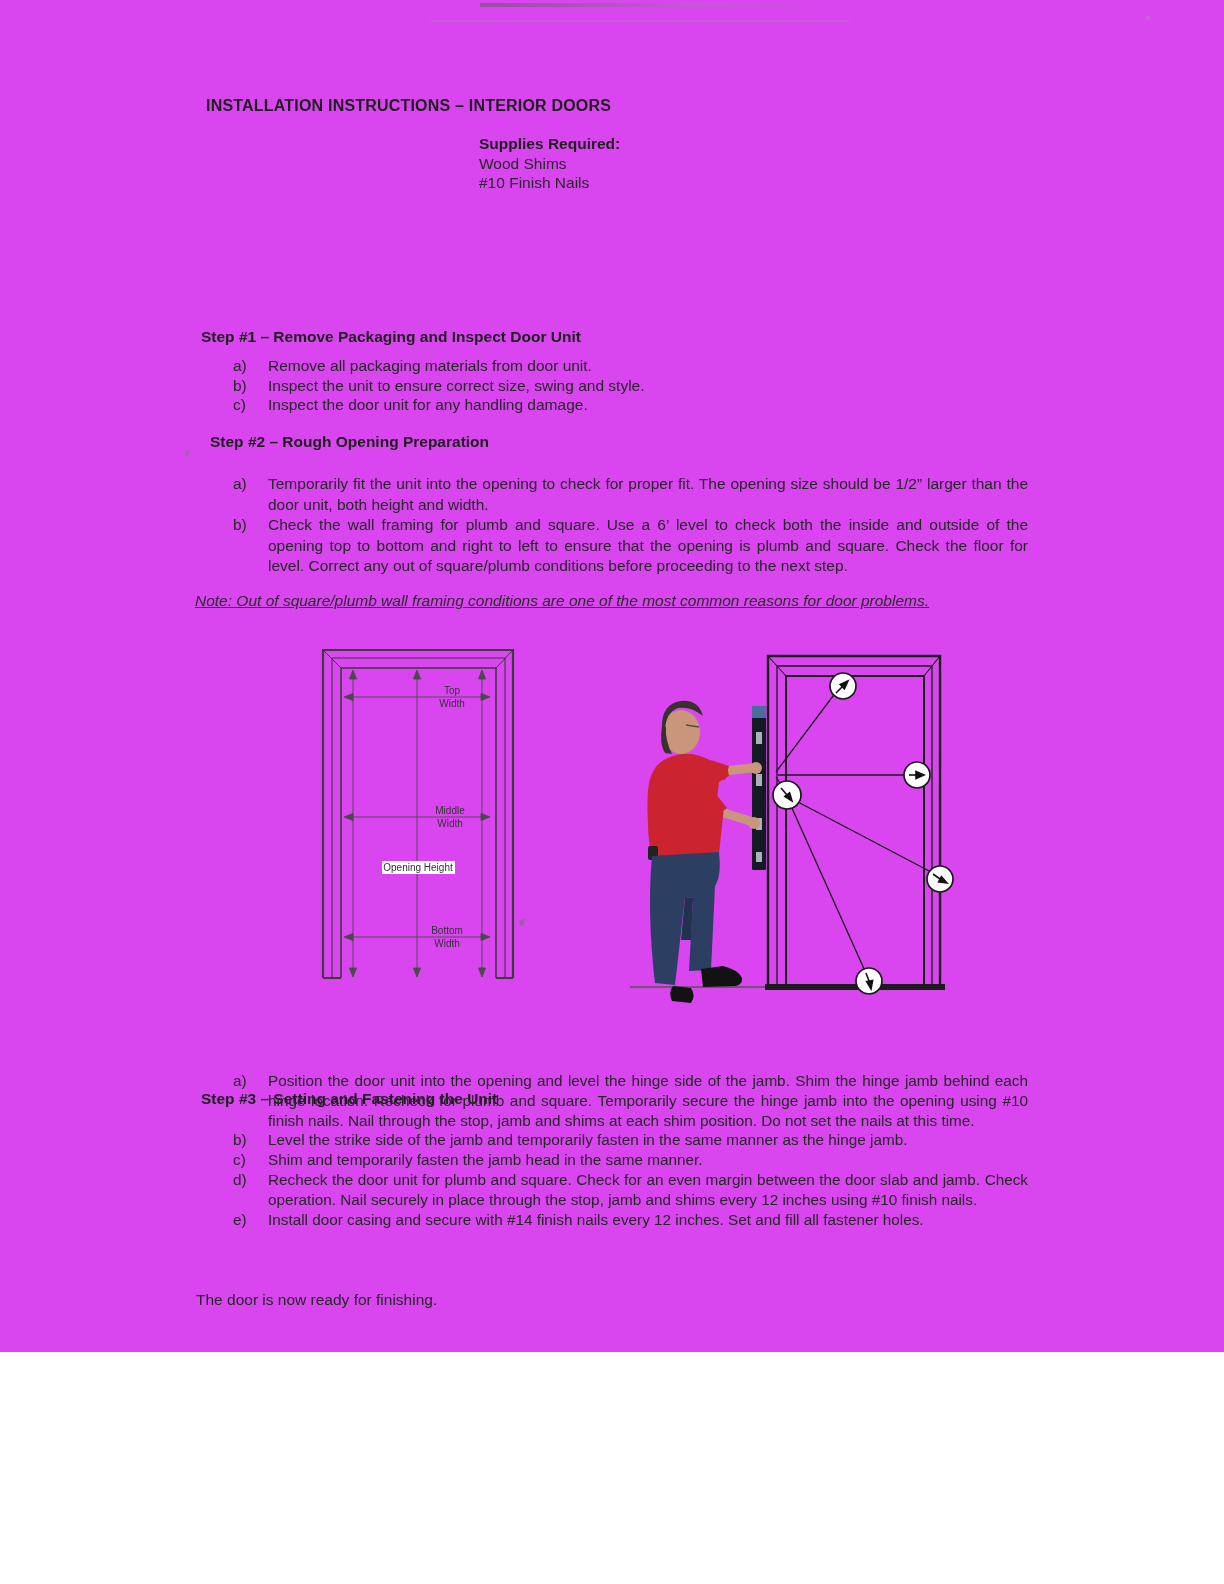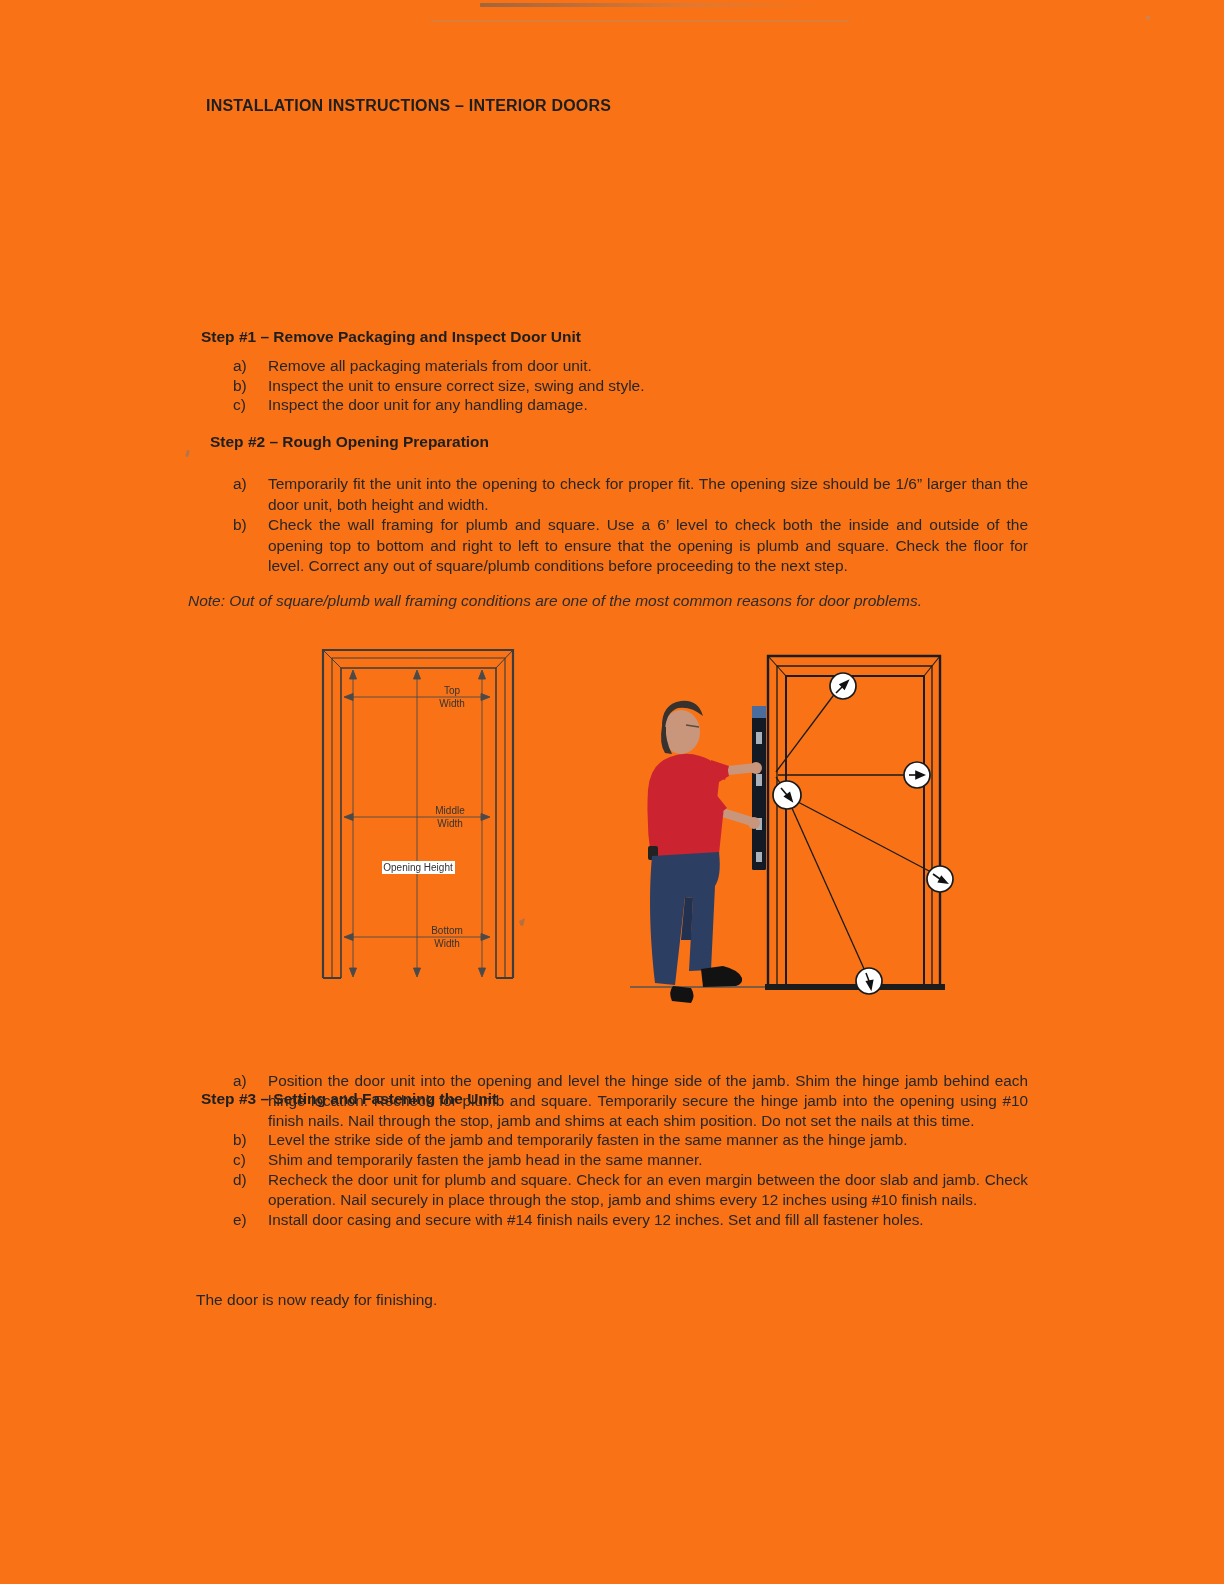--- a/index.html
+++ b/index.html
@@ -1,21 +1,21 @@
 <!DOCTYPE html>
 <html><head>
 <meta charset="utf-8">
 <style>
   html,body{margin:0;padding:0;}
   body{
     width:1224px;height:1584px;background:#ffffff;
     font-family:"Liberation Sans", sans-serif;color:#262626;
     -webkit-font-smoothing:antialiased;
   }
-  .page{position:relative;width:1224px;height:1584px;overflow:hidden;background:#f97316;}
+  .page{position:relative;width:1224px;height:1352px;overflow:hidden;background:#d946ef;}
 
   .title{position:absolute;left:206px;top:97px;font-size:16px;font-weight:bold;color:#1e1e1e;letter-spacing:.2px;}
 
   .col-block{position:absolute;font-size:15.5px;line-height:19.7px;}
   .col-block .hd{font-weight:bold;color:#1e1e1e;}
   .tools{left:206px;top:134px;}
   .supplies{left:479px;top:134px;}
 
   .step-heading{position:absolute;font-size:15.5px;font-weight:bold;color:#1e1e1e;white-space:nowrap;}
   .sh1{left:201px;top:316px;margin-top:12px;}
@@ -24,21 +24,21 @@
 
   .list{position:absolute;left:233px;font-size:15.5px;}
   .l1{top:356px;width:780px;line-height:19.6px;}
   .l2{top:474px;width:795px;line-height:20.6px;}
   .l3{top:1071px;width:795px;line-height:19.8px;font-size:15.3px;}
   .item{display:flex;}
   .item .lbl{width:35px;flex:none;}
   .item .txt{flex:1;text-align:justify;}
 
   .note{position:absolute;font-size:15.5px;font-style:italic;color:#2b2b2b;white-space:nowrap;}
-  .n1{left:188px;top:592px;}
+  .n1{left:195px;top:592px;text-decoration:underline;}
   .n2{left:196px;top:1349px;}
   .closing{position:absolute;left:196px;top:1291px;font-size:15.5px;}
 
   .fig{position:absolute;}
   .fig1{left:300px;top:632px;}
   .fig2{left:615px;top:640px;}
   svg text{font-family:"Liberation Sans", sans-serif;}
 
   
   .artifact{position:absolute;background:#9a9a9a;border-radius:1px;}
@@ -55,20 +55,25 @@
 
   <div class="artifact smudge1"></div>
   <div class="artifact smudge2"></div>
   <div class="artifact mark-comma"></div>
   <div class="artifact mark-fig"></div>
   <div class="artifact mark-edge"></div>
 
   <div class="title">INSTALLATION INSTRUCTIONS – INTERIOR DOORS</div>
 
 
+  <div class="col-block supplies">
+    <div class="hd">Supplies Required:</div>
+    <div>Wood Shims</div>
+    <div>#10 Finish Nails</div>
+  </div>
 
   <div class="step-heading sh1">Step #1 – Remove Packaging and Inspect Door Unit</div>
   <div class="list l1">
     <div class="item">
       <span class="lbl">a)</span>
       <span class="txt">Remove all packaging materials from door unit.</span>
     </div>
     <div class="item">
       <span class="lbl">b)</span>
       <span class="txt">Inspect the unit to ensure correct size, swing and style.</span>
@@ -76,21 +81,21 @@
     <div class="item">
       <span class="lbl">c)</span>
       <span class="txt">Inspect the door unit for any handling damage.</span>
     </div>
   </div>
 
   <div class="step-heading sh2">Step #2 – Rough Opening Preparation</div>
   <div class="list l2">
     <div class="item">
       <span class="lbl">a)</span>
-      <span class="txt">Temporarily fit the unit into the opening to check for proper fit. The opening size should be 1/6” larger than the door unit, both height and width.</span>
+      <span class="txt">Temporarily fit the unit into the opening to check for proper fit. The opening size should be 1/2” larger than the door unit, both height and width.</span>
     </div>
     <div class="item">
       <span class="lbl">b)</span>
       <span class="txt">Check the wall framing for plumb and square. Use a 6’ level to check both the inside and outside of the opening top to bottom and right to left to ensure that the opening is plumb and square. Check the floor for level. Correct any out of square/plumb conditions before proceeding to the next step.</span>
     </div>
   </div>
 
   <div class="note n1">Note: Out of square/plumb wall framing conditions are one of the most common reasons for door problems.</div>
 
   <svg class="fig fig1" width="230" height="360" viewBox="0 0 230 360">

